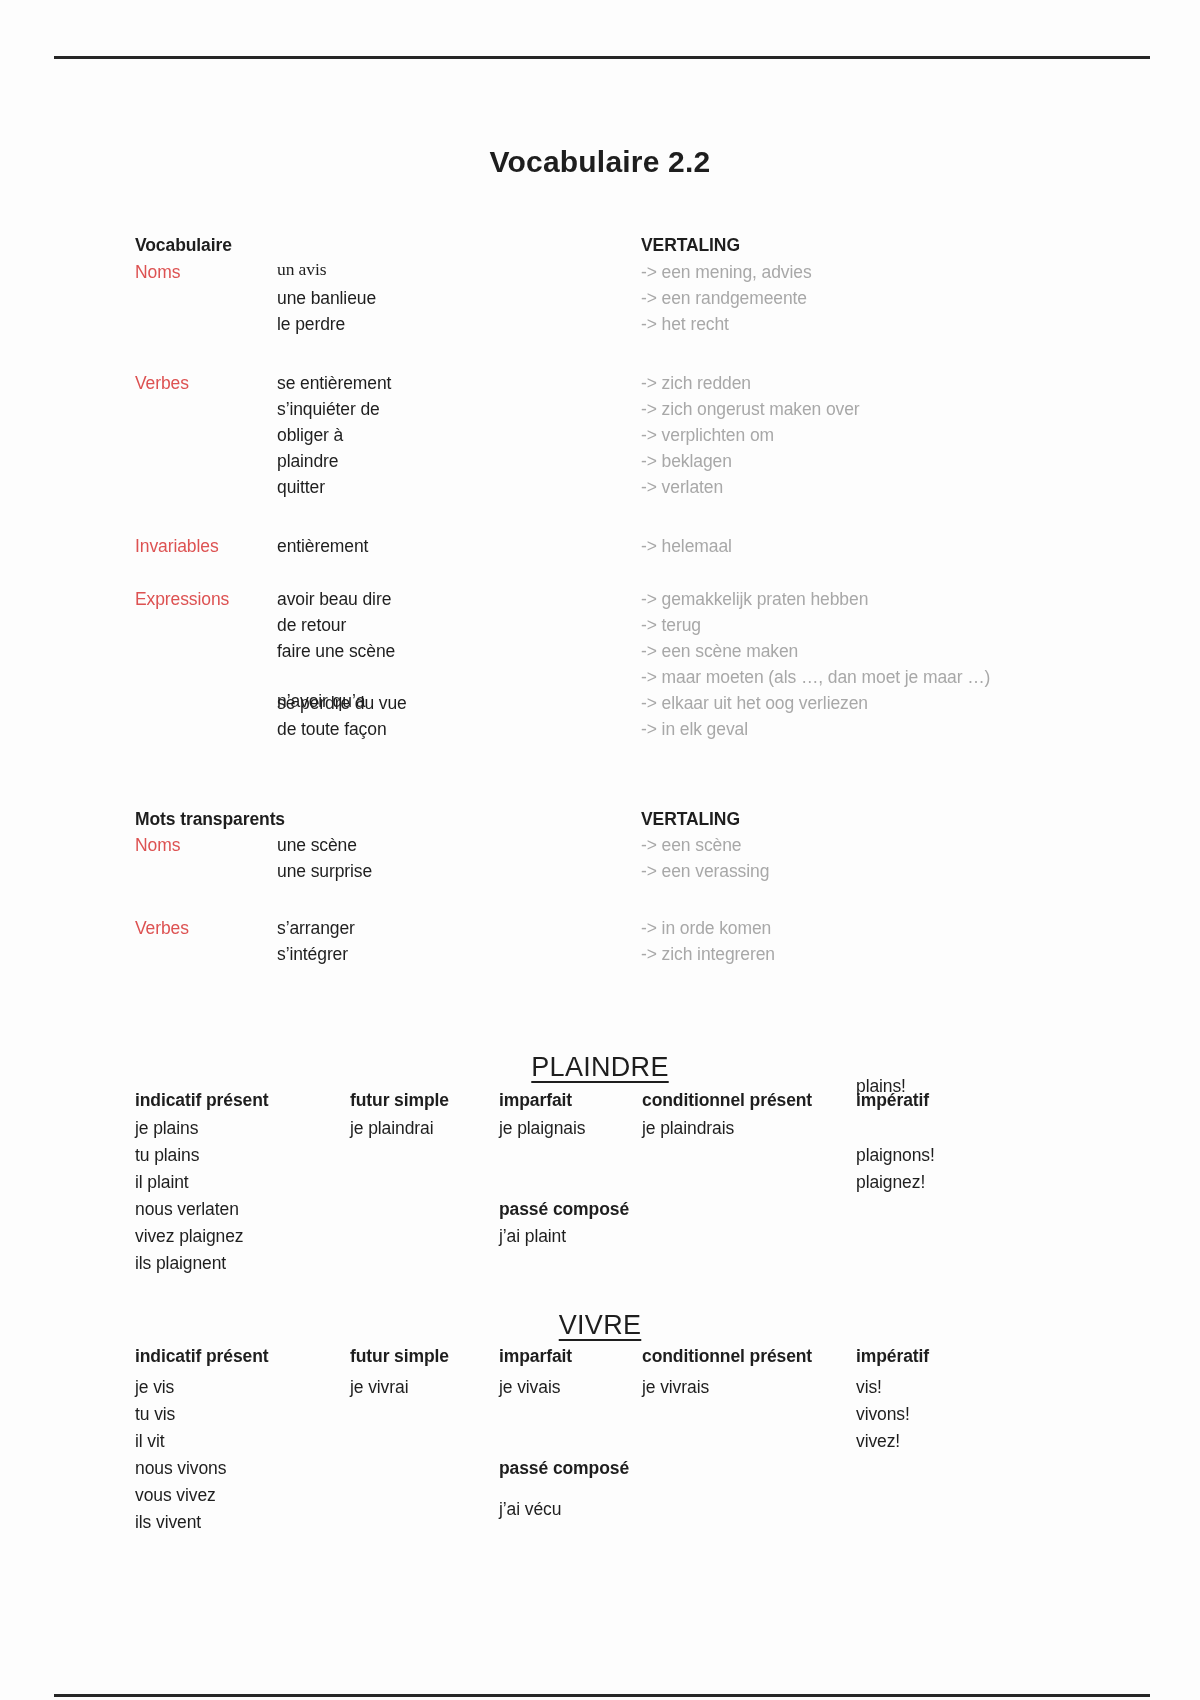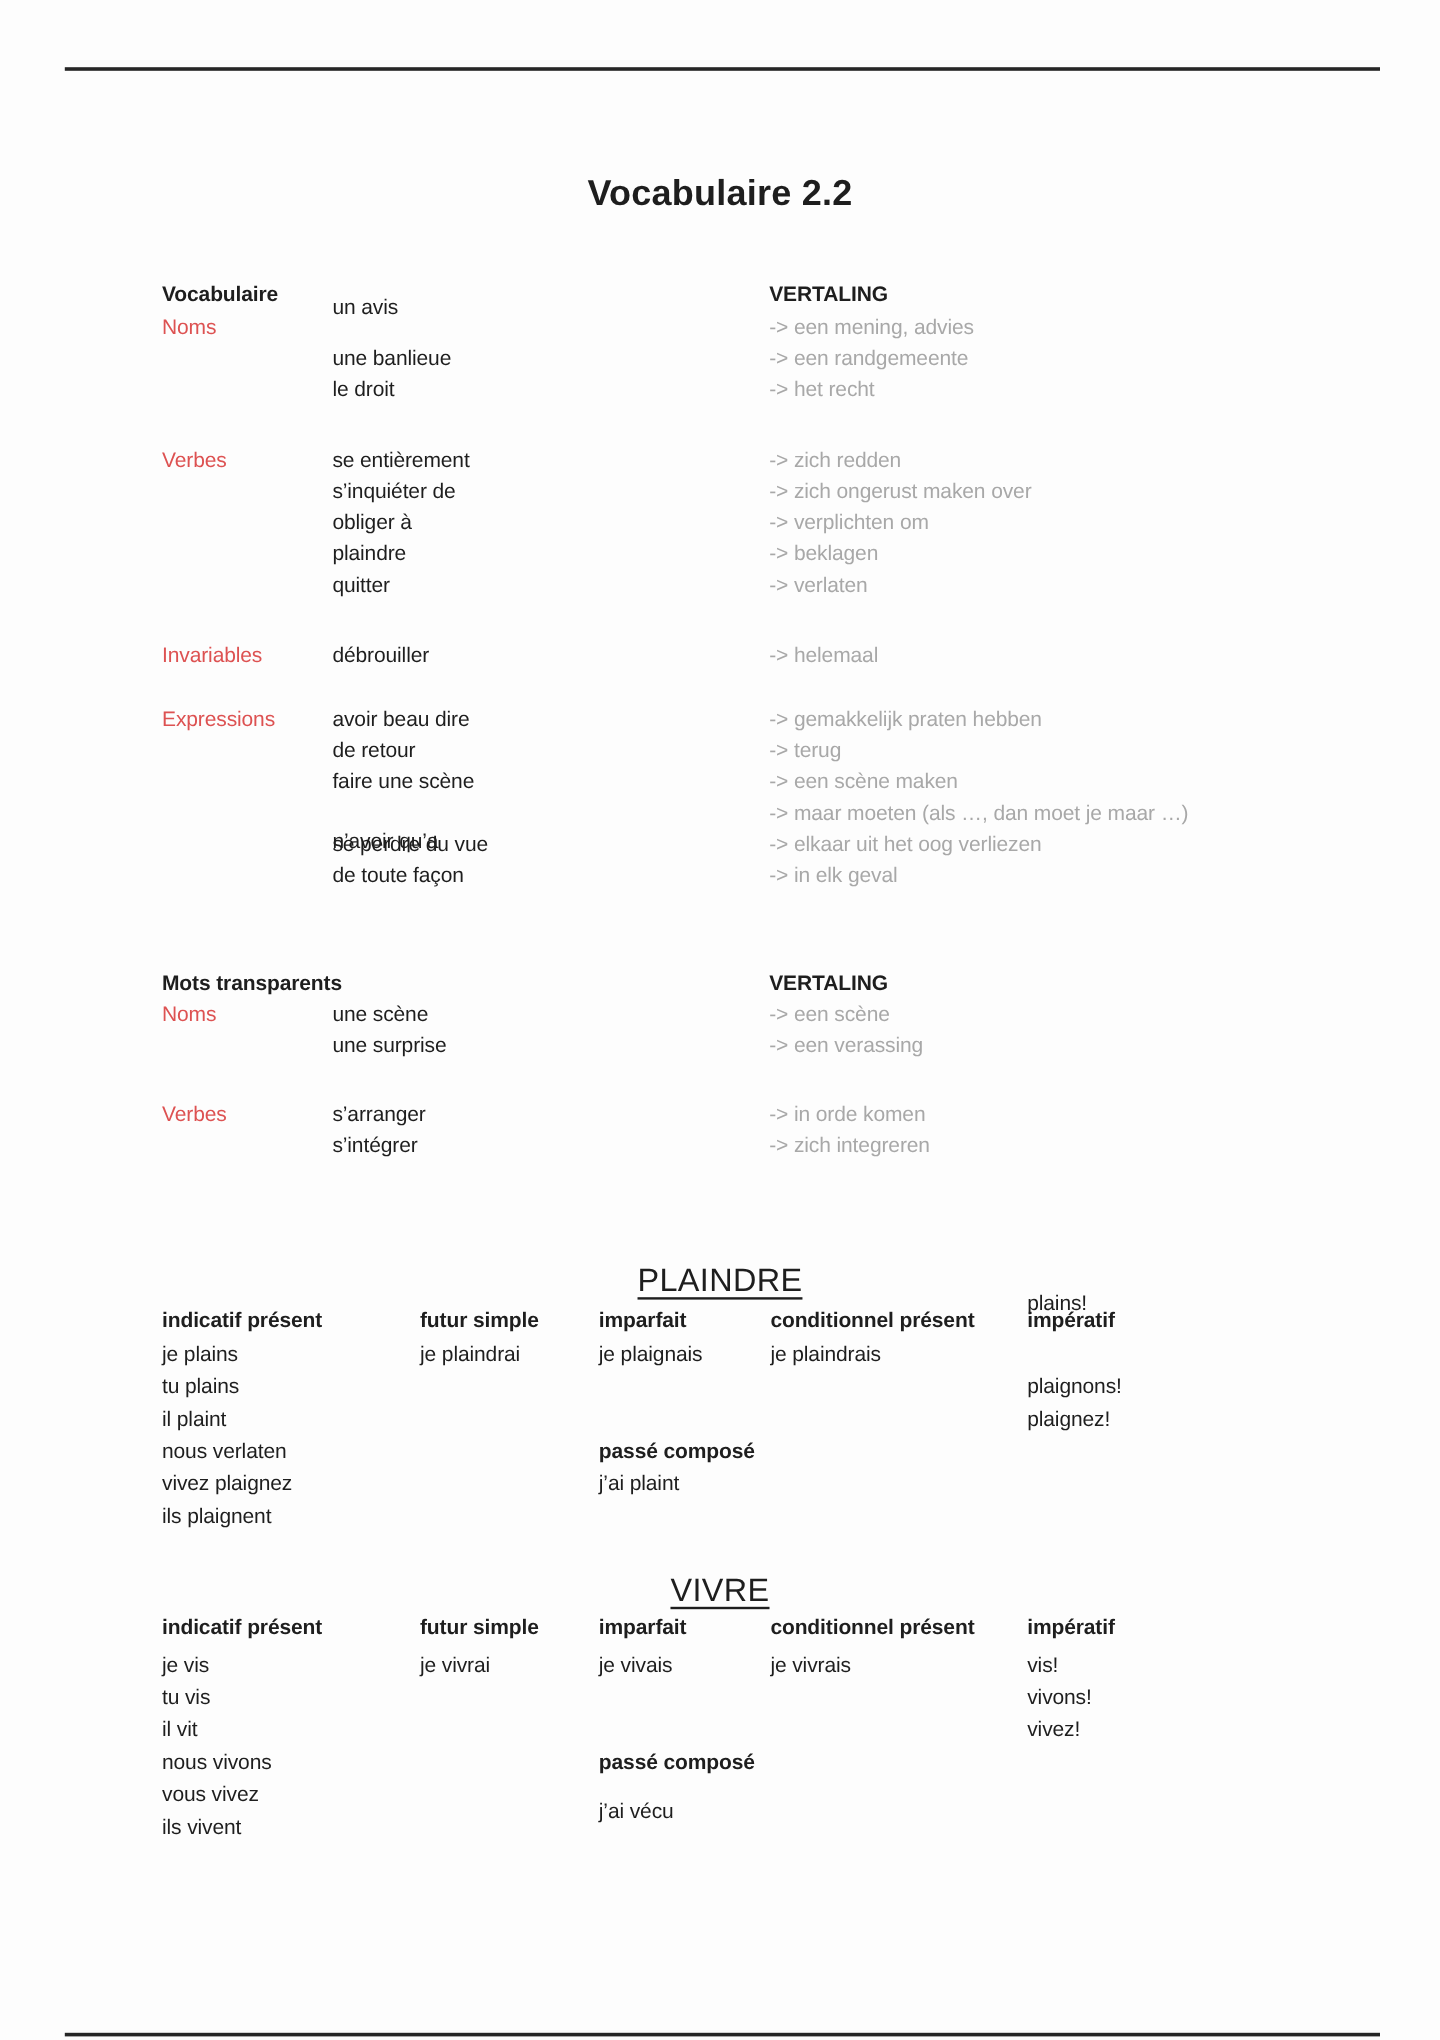--- a/index.html
+++ b/index.html
@@ -46,39 +46,39 @@
 </head>
 <body>
 
 <div class="page">
   <div class="rule rule-top"></div>
   <h1 class="title">Vocabulaire 2.2</h1>
   <div id="vocab-root">
       <div class="cell bold" style="left: 135px; top: 232px;">Vocabulaire</div>
       <div class="cell bold" style="left: 641px; top: 232px;">VERTALING</div>
       <div class="cell red" style="left: 135px; top: 259px;">Noms</div>
-      <div class="cell" style="left: 277px; top: 243px;">un avis</div>
+      <div class="cell" style="left: 277px; top: 256px; font-family: Liberation Serif, serif;">un avis</div>
       <div class="cell gray" style="left: 641px; top: 259px;">-&gt; een mening, advies</div>
       <div class="cell" style="left: 277px; top: 285px;">une banlieue</div>
       <div class="cell gray" style="left: 641px; top: 285px;">-&gt; een randgemeente</div>
-      <div class="cell" style="left: 277px; top: 311px;">le droit</div>
+      <div class="cell" style="left: 277px; top: 311px;">le perdre</div>
       <div class="cell gray" style="left: 641px; top: 311px;">-&gt; het recht</div>
       <div class="cell red" style="left: 135px; top: 370px;">Verbes</div>
       <div class="cell" style="left: 277px; top: 370px;">se entièrement</div>
       <div class="cell gray" style="left: 641px; top: 370px;">-&gt; zich redden</div>
       <div class="cell" style="left: 277px; top: 396px;">s’inquiéter de</div>
       <div class="cell gray" style="left: 641px; top: 396px;">-&gt; zich ongerust maken over</div>
       <div class="cell" style="left: 277px; top: 422px;">obliger à</div>
       <div class="cell gray" style="left: 641px; top: 422px;">-&gt; verplichten om</div>
       <div class="cell" style="left: 277px; top: 448px;">plaindre</div>
       <div class="cell gray" style="left: 641px; top: 448px;">-&gt; beklagen</div>
       <div class="cell" style="left: 277px; top: 474px;">quitter</div>
       <div class="cell gray" style="left: 641px; top: 474px;">-&gt; verlaten</div>
       <div class="cell red" style="left: 135px; top: 533px;">Invariables</div>
-      <div class="cell" style="left: 277px; top: 533px;">débrouiller</div>
+      <div class="cell" style="left: 277px; top: 533px;">entièrement</div>
       <div class="cell gray" style="left: 641px; top: 533px;">-&gt; helemaal</div>
       <div class="cell red" style="left: 135px; top: 586px;">Expressions</div>
       <div class="cell" style="left: 277px; top: 586px;">avoir beau dire</div>
       <div class="cell gray" style="left: 641px; top: 586px;">-&gt; gemakkelijk praten hebben</div>
       <div class="cell" style="left: 277px; top: 612px;">de retour</div>
       <div class="cell gray" style="left: 641px; top: 612px;">-&gt; terug</div>
       <div class="cell" style="left: 277px; top: 638px;">faire une scène</div>
       <div class="cell gray" style="left: 641px; top: 638px;">-&gt; een scène maken</div>
       <div class="cell" style="left: 277px; top: 664px; margin-top: 24px;">n’avoir qu’a</div>
       <div class="cell gray" style="left: 641px; top: 664px;">-&gt; maar moeten (als …, dan moet je maar …)</div>

